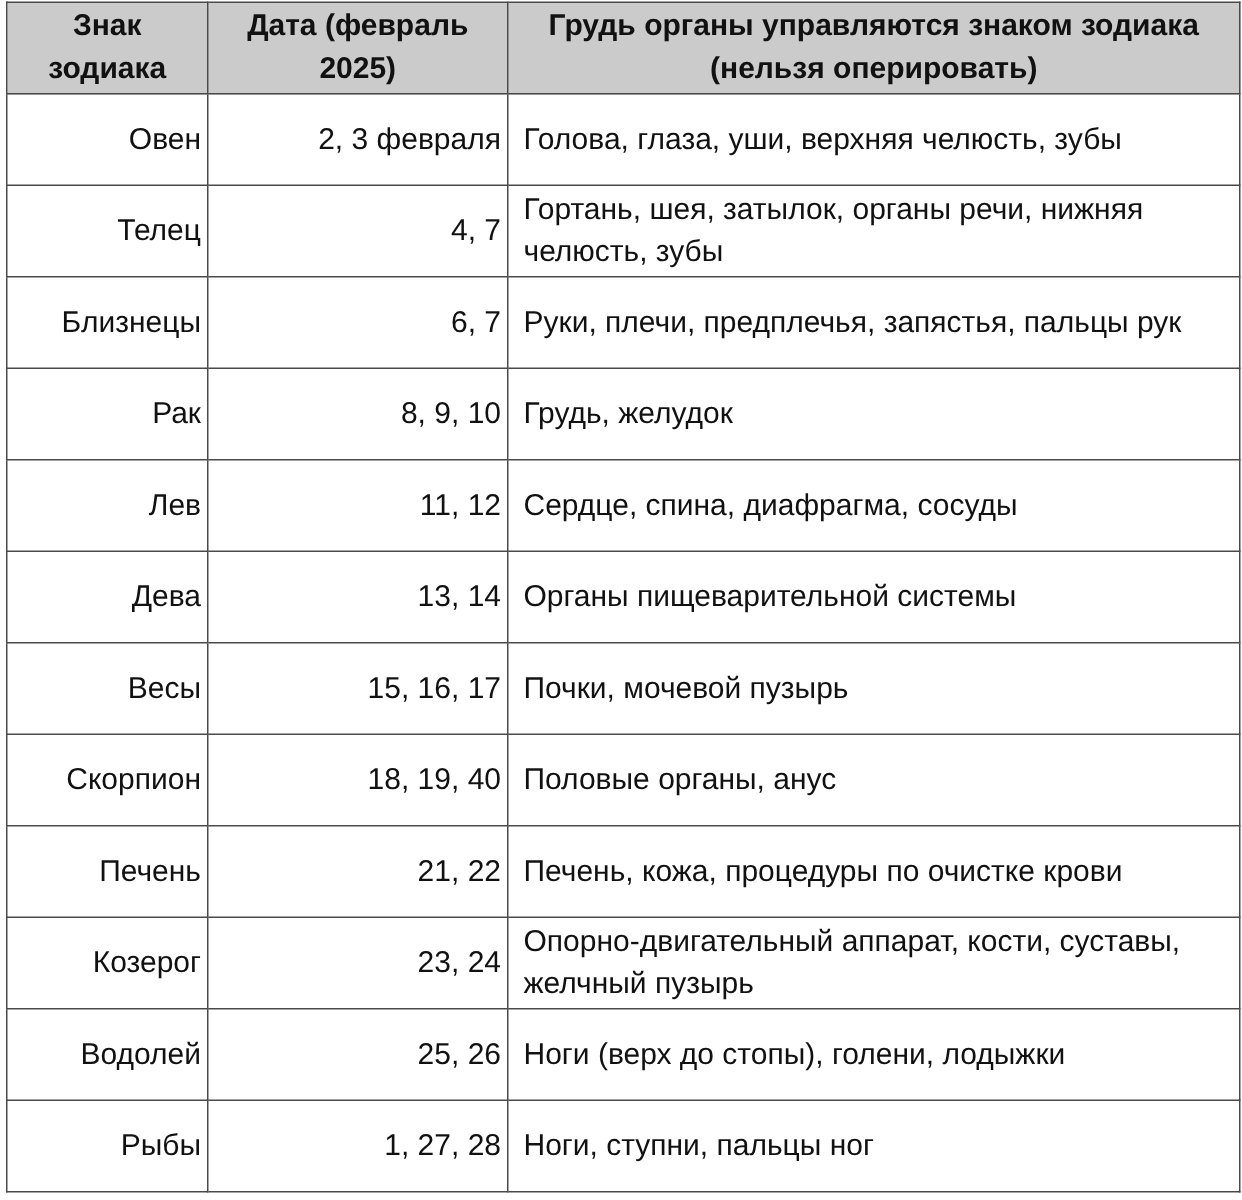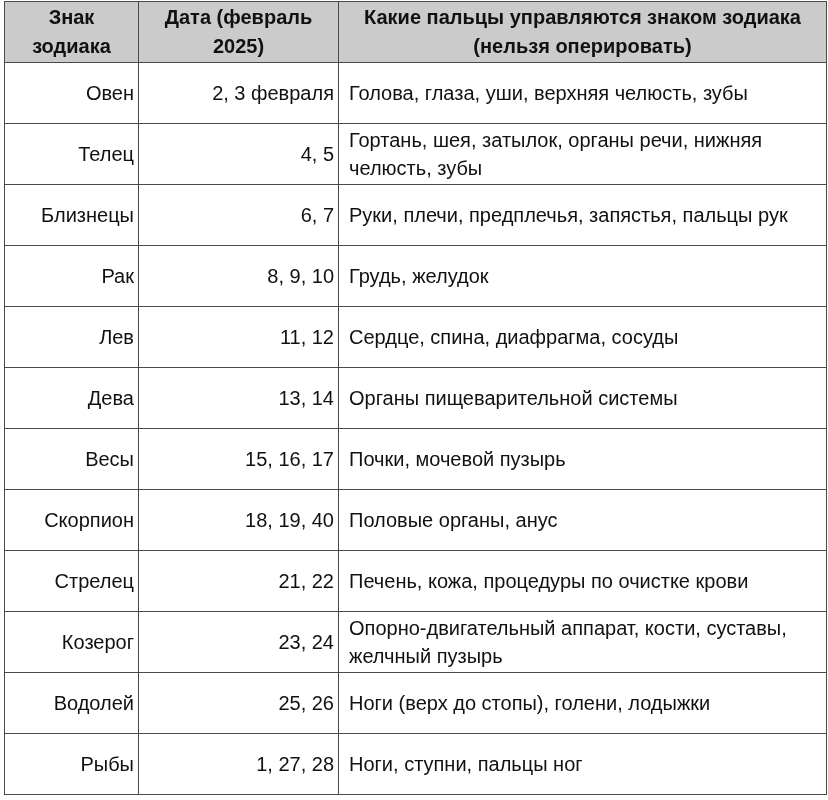--- a/index.html
+++ b/index.html
@@ -33,32 +33,32 @@
 <table class="zt">
   <colgroup>
     <col class="c1">
       <col class="c2">
       <col class="c3">
   </colgroup>
   <thead>
     <tr>
       <th>Знак зодиака</th>
       <th>Дата (февраль 2025)</th>
-      <th>Какие пальцы управляются знаком зодиака (нельзя оперировать)</th>
+      <th>Грудь органы управляются знаком зодиака (нельзя оперировать)</th>
     </tr>
   </thead>
   <tbody>
     <tr>
       <td class="sign">Овен</td>
       <td class="date">2, 3 февраля</td>
       <td class="organs">Голова, глаза, уши, верхняя челюсть, зубы</td>
     </tr>
     <tr>
       <td class="sign">Телец</td>
-      <td class="date">4, 5</td>
+      <td class="date">4, 7</td>
       <td class="organs">Гортань, шея, затылок, органы речи, нижняя челюсть, зубы</td>
     </tr>
     <tr>
       <td class="sign">Близнецы</td>
       <td class="date">6, 7</td>
       <td class="organs">Руки, плечи, предплечья, запястья, пальцы рук</td>
     </tr>
     <tr>
       <td class="sign">Рак</td>
       <td class="date">8, 9, 10</td>
@@ -78,21 +78,21 @@
       <td class="sign">Весы</td>
       <td class="date">15, 16, 17</td>
       <td class="organs">Почки, мочевой пузырь</td>
     </tr>
     <tr>
       <td class="sign">Скорпион</td>
       <td class="date">18, 19, 40</td>
       <td class="organs">Половые органы, анус</td>
     </tr>
     <tr>
-      <td class="sign">Стрелец</td>
+      <td class="sign">Печень</td>
       <td class="date">21, 22</td>
       <td class="organs">Печень, кожа, процедуры по очистке крови</td>
     </tr>
     <tr>
       <td class="sign">Козерог</td>
       <td class="date">23, 24</td>
       <td class="organs">Опорно-двигательный аппарат, кости, суставы, желчный пузырь</td>
     </tr>
     <tr>
       <td class="sign">Водолей</td>

